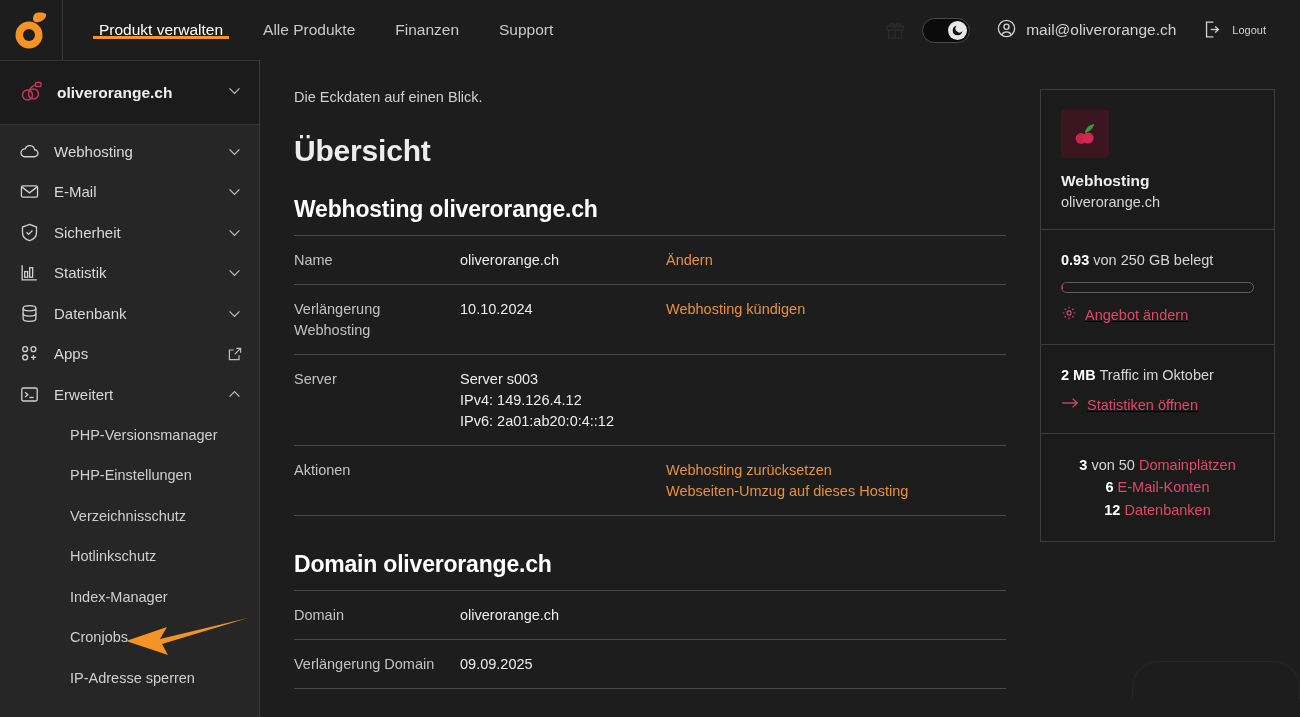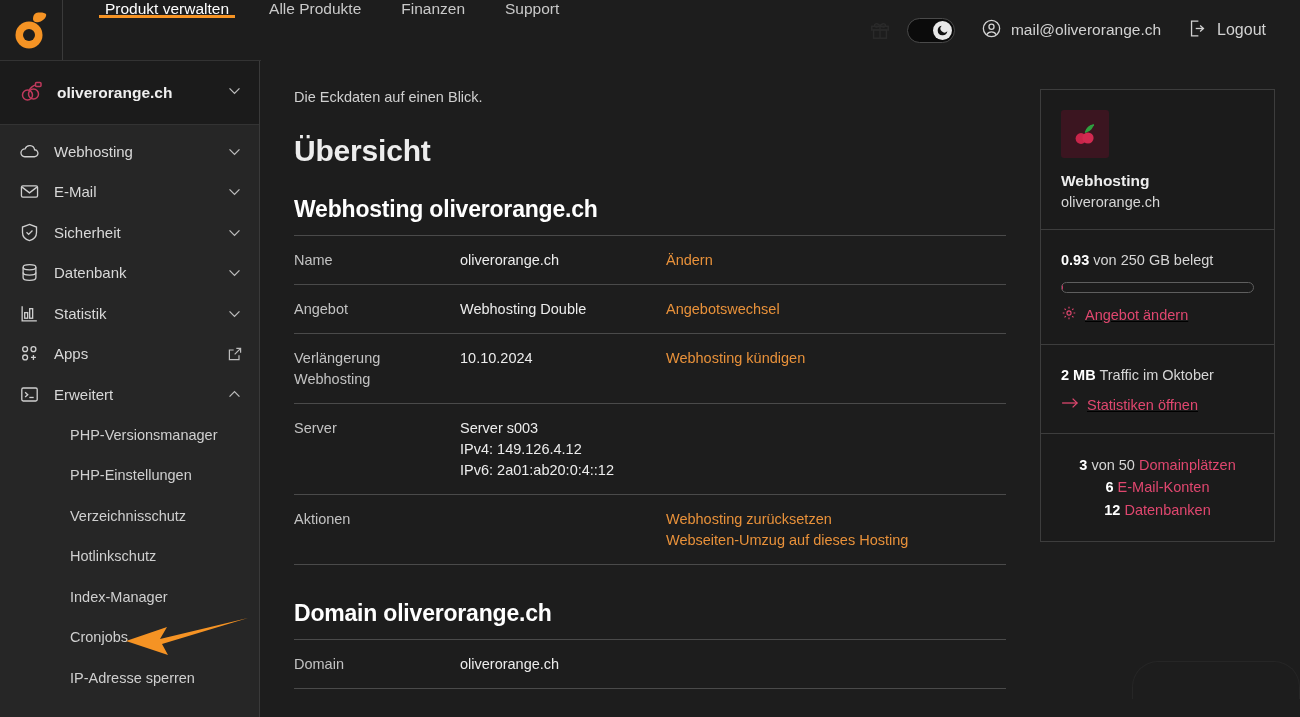--- a/index.html
+++ b/index.html
@@ -17,23 +17,23 @@
     background: #1d1d1d;
     border-bottom: 1px solid #333;
     display: flex; align-items: center;
   }
   .brand-logo {
     width: 62px; height: 60px;
     display: flex; align-items: center; justify-content: center;
     flex: 0 0 62px;
   }
   .topnav {
-    display: flex; align-items: flex-start; height: 60px;
+    display: flex; align-items: center; height: 60px;
     border-left: 1px solid #3a3a3a;
-    padding-left: 22px;
+    padding-left: 16px;
   }
   .topnav-item {
     display: flex; align-items: center;
     padding: 0 20px;
     font-size: 15.5px; color: #c9c9c9;
     cursor: pointer;
     position: relative;
     white-space: nowrap;
   }
   .topnav-item.active { color: #fff; }
@@ -63,21 +63,21 @@
     background: #e8e8e8;
     display: flex; align-items: center; justify-content: center;
   }
   .acct {
     display: flex; align-items: center; gap: 9px;
     font-size: 15.5px; color: #d2d2d2; cursor: pointer;
     margin-right: 26px;
   }
   .logout {
     display: flex; align-items: center; gap: 9px;
-    font-size: 16px; color: #d2d2d2; cursor: pointer;
+    font-size: 11px; color: #d2d2d2; cursor: pointer;
   }
 
   
   .sidebar {
     position: absolute; top: 61px; left: 0;
     width: 260px; height: 656px;
     background: #262626;
     border-right: 1px solid #3a3a3a;
     overflow: hidden;
   }
@@ -345,42 +345,42 @@
       <span class="tail">
         <svg width="17" height="17" viewBox="0 0 24 24" fill="none" stroke="#bdbdbd" stroke-width="1.8">
             <path d="M5 9l7 7 7-7"></path>
           </svg>
       </span>
     </div>
 
     <div class="sb-item">
       <span class="ico">
         <svg width="21" height="21" viewBox="0 0 24 24" fill="none" stroke="#cfcfcf" stroke-width="1.5">
+          <path d="M3.6 3.6v16.8h16.8"></path>
+          <rect x="6.5" y="11" width="3.4" height="6.4"></rect>
+          <rect x="12.2" y="6.5" width="3.4" height="10.9"></rect>
+        </svg>
+      </span>
+      <span class="sb-label">Statistik</span>
+      <span class="tail">
+        <svg width="17" height="17" viewBox="0 0 24 24" fill="none" stroke="#bdbdbd" stroke-width="1.8">
+            <path d="M5 9l7 7 7-7"></path>
+          </svg>
+      </span>
+    </div>
+
+    <div class="sb-item">
+      <span class="ico">
+        <svg width="21" height="21" viewBox="0 0 24 24" fill="none" stroke="#cfcfcf" stroke-width="1.5">
           <ellipse cx="12" cy="6" rx="7.3" ry="3"></ellipse>
           <path d="M4.7 6v12c0 1.7 3.3 3 7.3 3s7.3-1.3 7.3-3V6"></path>
           <path d="M4.7 12c0 1.7 3.3 3 7.3 3s7.3-1.3 7.3-3"></path>
         </svg>
       </span>
       <span class="sb-label">Datenbank</span>
-      <span class="tail">
-        <svg width="17" height="17" viewBox="0 0 24 24" fill="none" stroke="#bdbdbd" stroke-width="1.8">
-            <path d="M5 9l7 7 7-7"></path>
-          </svg>
-      </span>
-    </div>
-
-    <div class="sb-item">
-      <span class="ico">
-        <svg width="21" height="21" viewBox="0 0 24 24" fill="none" stroke="#cfcfcf" stroke-width="1.5">
-          <path d="M3.6 3.6v16.8h16.8"></path>
-          <rect x="6.5" y="11" width="3.4" height="6.4"></rect>
-          <rect x="12.2" y="6.5" width="3.4" height="10.9"></rect>
-        </svg>
-      </span>
-      <span class="sb-label">Statistik</span>
       <span class="tail">
         <svg width="17" height="17" viewBox="0 0 24 24" fill="none" stroke="#bdbdbd" stroke-width="1.8">
             <path d="M5 9l7 7 7-7"></path>
           </svg>
       </span>
     </div>
 
     <div class="sb-item">
       <span class="ico">
         <svg width="21" height="21" viewBox="0 0 24 24" fill="none" stroke="#cfcfcf" stroke-width="1.5">
@@ -448,27 +448,20 @@
     <h1 class="page-title">Übersicht</h1>
 
     <h2 class="sec-title">Webhosting oliverorange.ch</h2>
     <table class="info">
       <tbody>
           <tr>
         <td class="c-label">Name</td>
         <td class="c-value">oliverorange.ch</td>
         <td class="c-action">
           <span class="alink">Ändern</span>
-        </td>
-      </tr>
-      <tr>
-        <td class="c-label">Angebot</td>
-        <td class="c-value">Webhosting Double</td>
-        <td class="c-action">
-          <span class="alink">Angebotswechsel</span>
         </td>
       </tr>
       <tr>
         <td class="c-label" style="white-space:pre-line;max-width:150px">Verlängerung Webhosting</td>
         <td class="c-value">10.10.2024</td>
         <td class="c-action">
           <span class="alink">Webhosting kündigen</span>
         </td>
       </tr>
       <tr>

